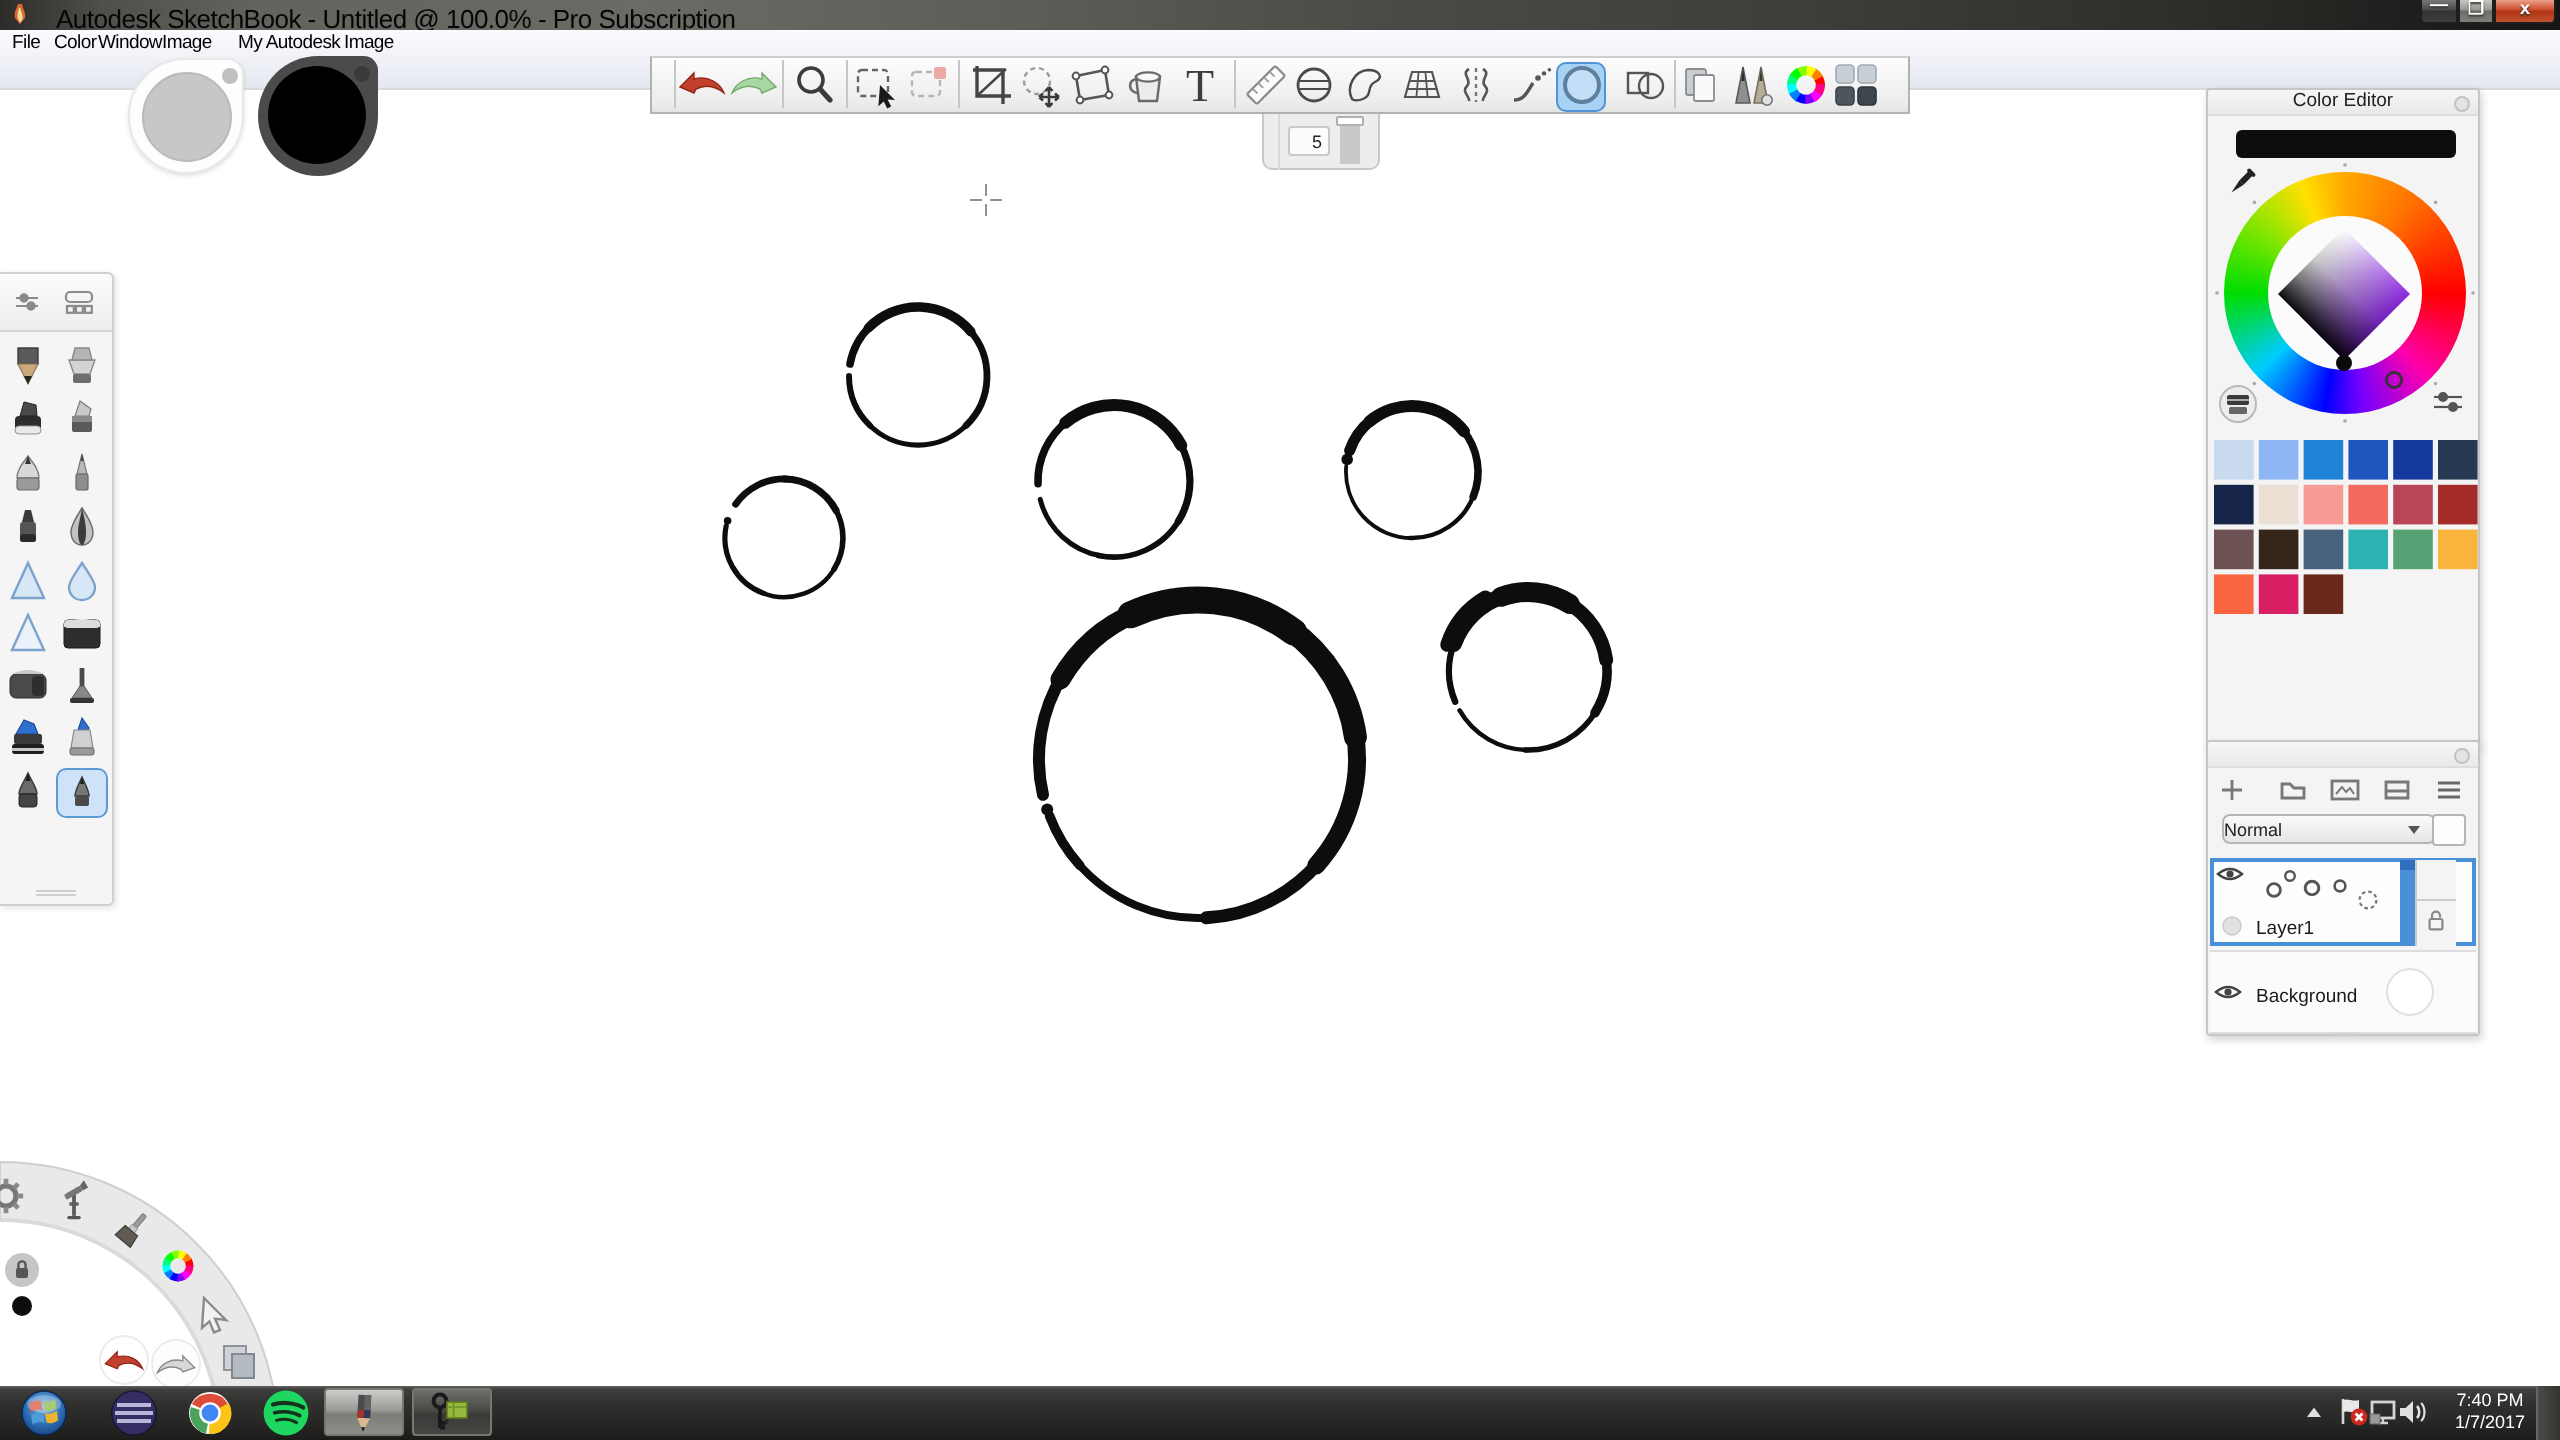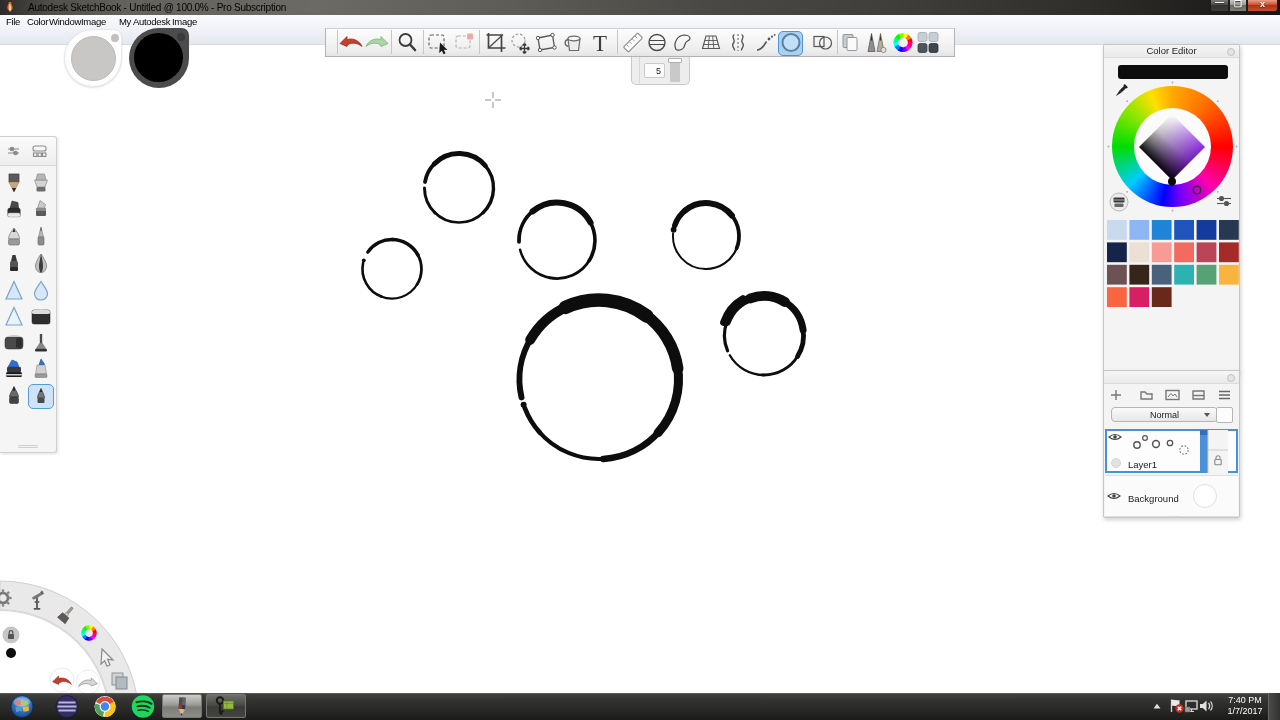--- a/index.html
+++ b/index.html
@@ -3,21 +3,21 @@
 <meta charset="utf-8">
 <style>
 * { margin:0; padding:0; box-sizing:border-box; }
 html,body { width:1280px; height:720px; overflow:hidden; background:#fff;
   font-family:"Liberation Sans", sans-serif; }
 .abs { position:absolute; }
 
 #titlebar { position:absolute; left:0; top:0; width:1280px; height:15px;
   background:linear-gradient(90deg,#2c2b29 0%,#504f4a 4%,#63625d 10%,#6b6a65 25%,#5d5c57 40%,#4a4945 55%,#3f3e3a 70%,#2f2e2b 85%,#161514 100%);
   color:#0a0a0a; font-size:9.5px; }
-#titlebar .ttxt { position:absolute; left:28px; top:2px; color:#050505; font-size:10px; letter-spacing:-0.25px; }
+#titlebar .ttxt { position:absolute; left:28px; top:2px; color:#050505; font-size:13px; letter-spacing:-0.25px; }
 #tico { position:absolute; left:4px; top:1px; width:12px; height:12px; }
 .winbtn { position:absolute; top:0; height:12px; border:1px solid #1d1d1d; border-top:none; }
 #btnmin { left:1210px; width:19px; background:linear-gradient(#777,#4a4a4a 45%,#333 50%,#3d3d3d); border-radius:0 0 0 3px; }
 #btnmax { left:1229px; width:18px; background:linear-gradient(#c9c7c2,#98968f 45%,#6e6c66 50%,#807e78); }
 #btncls { left:1247px; width:31px; background:linear-gradient(#e8a08a,#cf4b2d 45%,#b03414 50%,#c2502e); border-radius:0 0 3px 0; }
 .winbtn span { position:absolute; left:0; right:0; text-align:center; top:-1px;
   font-size:9px; color:#fff; font-weight:bold; text-shadow:0 1px 1px #333; }
 
 #menubar { position:absolute; left:0; top:15px; width:1280px; height:30px;
   background:linear-gradient(#fafbfe,#eef0f6 60%,#e4e7ef);
@@ -63,21 +63,21 @@
 #layerspanel { top:370px; height:148px; }
 
 #swatchbar { position:absolute; left:14px; top:20px; width:110px; height:14px;
   background:#0d0d0d; border-radius:3px; }
 #wheel { position:absolute; left:8px; top:41px; width:121px; height:121px; border-radius:50%;
   background:conic-gradient(from 0deg, #ffa800 0deg, #ff7400 35deg, #ff0000 90deg, #ff00aa 135deg, #7000ff 172deg, #0000ff 190deg, #00ccff 228deg, #00dd00 270deg, #7ee600 305deg, #ffe000 338deg, #ffa800 360deg); }
 #wheelhole { position:absolute; left:30px; top:63px; width:77px; height:77px; border-radius:50%; background:#fbfbfb; }
 
 #blend { position:absolute; left:7px; top:36px; width:107px; height:15px;
   background:linear-gradient(#fafafa,#e6e6e6); border:1px solid #b5b5b5; border-radius:4px;
-  font-size:9px; color:#222; text-align:center; padding-top:2px; }
+  font-size:9px; color:#222; text-align:left; padding-top:2px; }
 #blend .arr { position:absolute; right:7px; top:5px; width:0; height:0;
   border-left:3.5px solid transparent; border-right:3.5px solid transparent; border-top:4px solid #555; }
 #op100 { position:absolute; left:112px; top:36px; width:17px; height:15px; background:#fdfdfd;
   border:1px solid #b5b5b5; border-radius:2px; font-size:9px; color:#222; text-align:center; padding-top:14px;
   overflow:hidden; }
 .lrow { position:absolute; left:1px; width:133px; background:#fbfbfb; }
 #lrow1 { top:58px; height:44px; border:2px solid #4a90d9; background:#fdfdfd; }
 #lrow2 { top:104px; height:42px; border-top:1px solid #ddd; border-bottom:1px solid #ddd; }
 .ltext { position:absolute; font-size:9.5px; color:#1a1a1a; }
 

